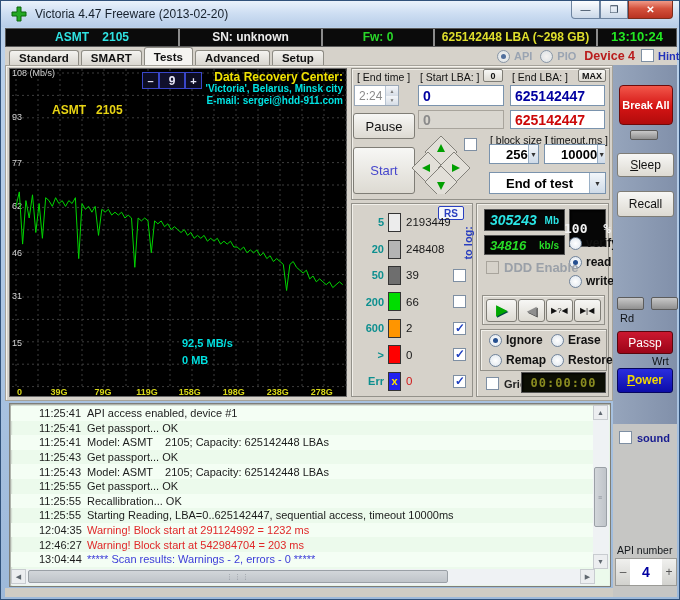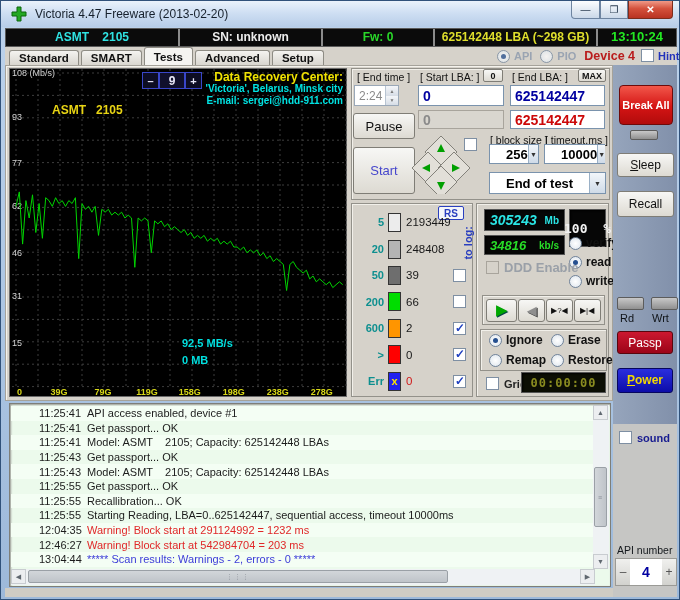--- a/index.html
+++ b/index.html
@@ -509,21 +509,21 @@
 
   <div class="sidebar-top"></div>
   <div class="sidebar-bot"></div>
   <div class="break-btn">Break All</div>
   <div class="led led-main"></div>
   <div class="btn sleep-btn uline">Sleep</div>
   <div class="btn recall-btn">Recall</div>
   <div class="led rd-led"></div>
   <div class="led wrt-led"></div>
   <span class="rw-lab" style="left:619px;">Rd</span>
-  <span class="rw-lab" style="left:651px;">Wrt</span>
+  <span class="rw-lab" style="left:651px;margin-top:43px;">Wrt</span>
   <div class="passp-btn">Passp</div>
   <div class="power-btn uline">Power</div>
   <div class="sound-row">
     <span class="cb"></span>
     <span class="sound-label">sound</span>
   </div>
   <span class="api-num-label">API number</span>
   <div class="api-spin">
     <div class="ab">–</div>
     <div class="av">4</div>

